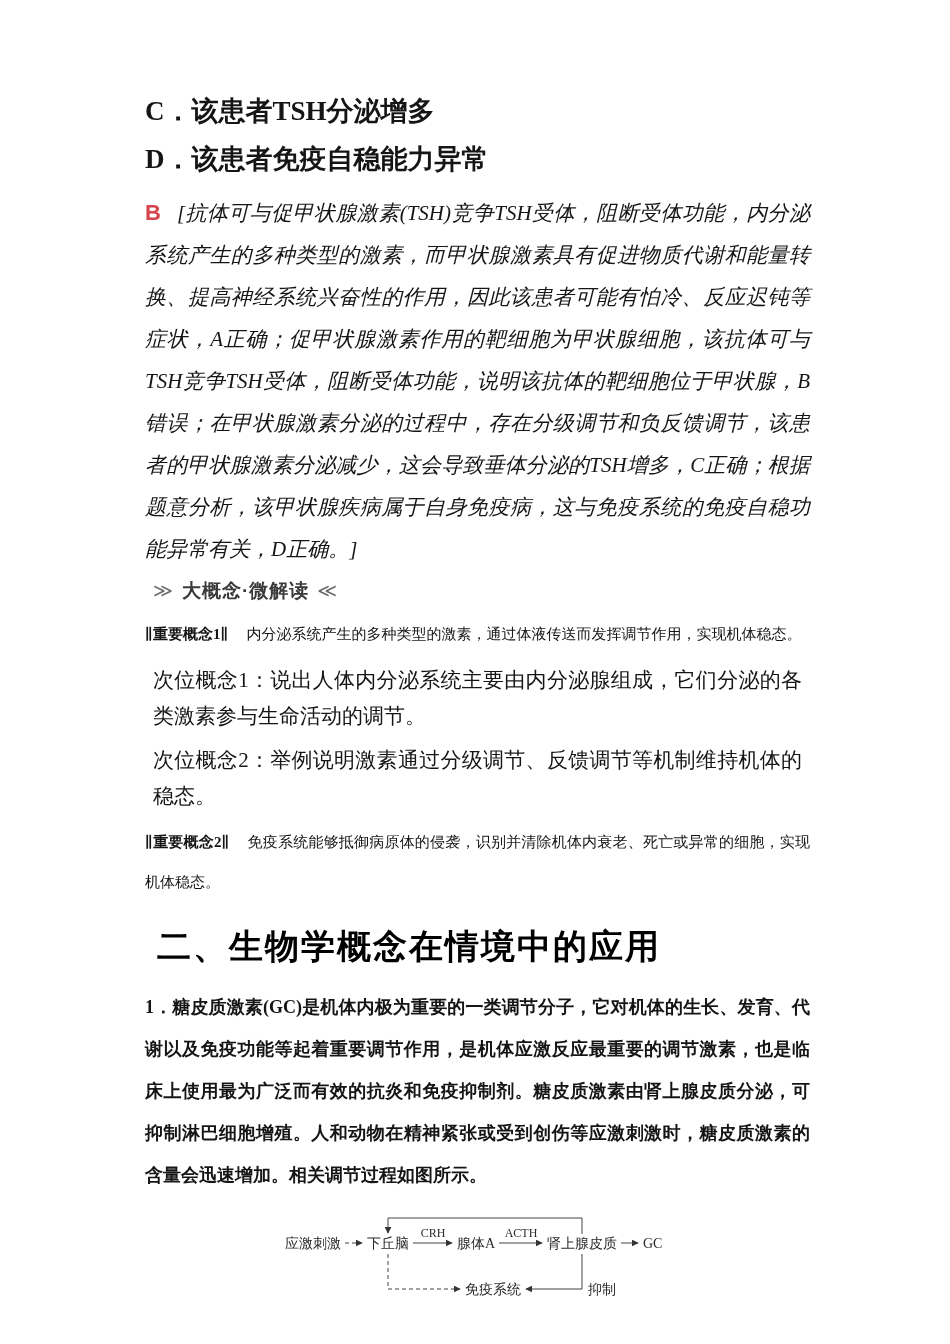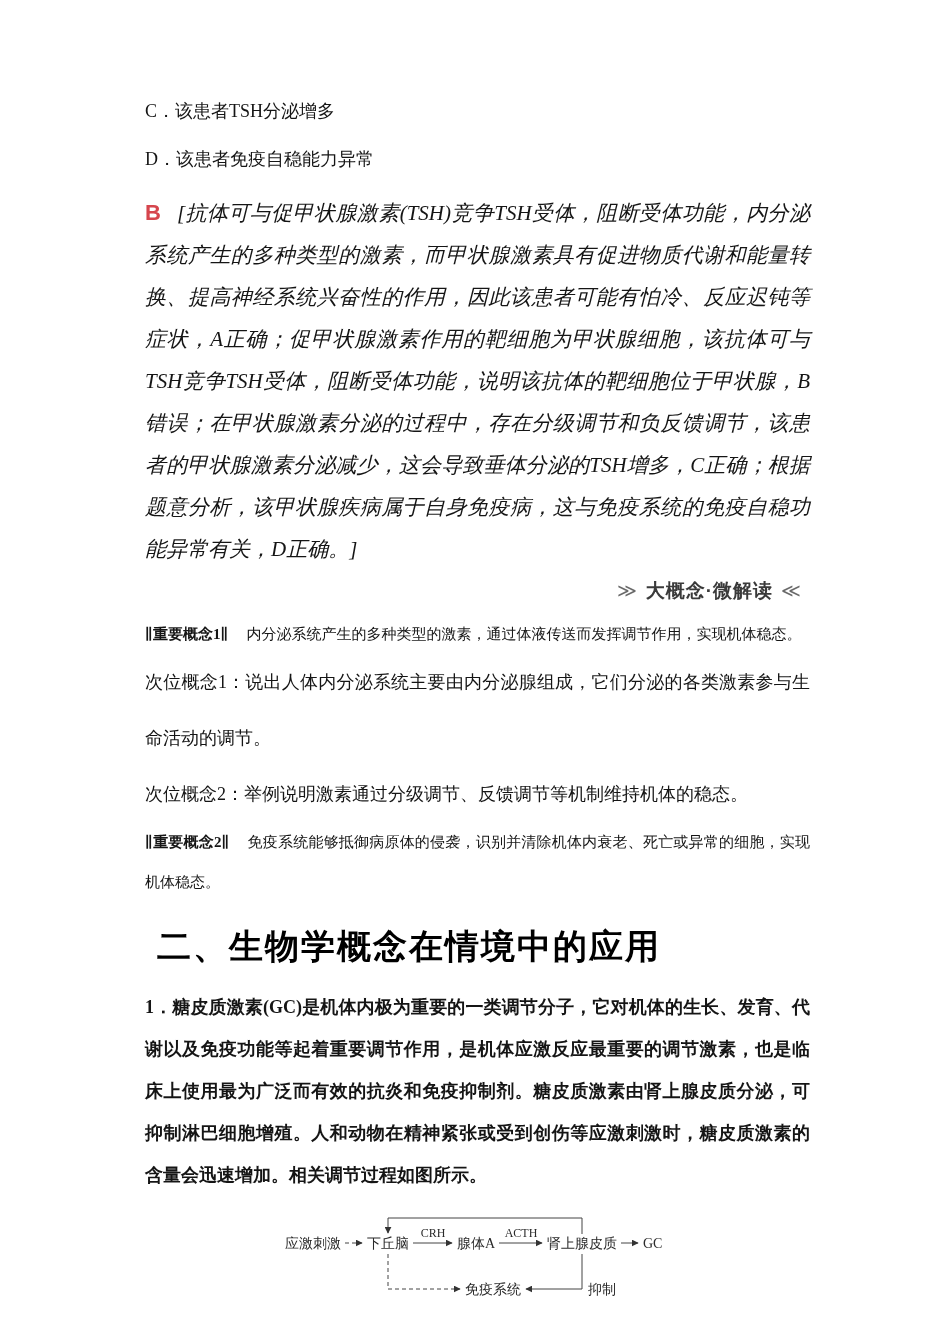--- a/index.html
+++ b/index.html
@@ -11,22 +11,22 @@
     width: 950px;
     height: 1344px;
     overflow: hidden;
     font-family: "Liberation Serif", "DejaVu Serif", serif;
     color: #151515;
   }
   .page {
     padding: 96px 140px 0 145px;
   }
   .option {
-    font-weight: normal;
-    font-size: 18px;
+    font-weight: bold;
+    font-size: 27px;
     line-height: 30px;
     margin: 0 0 18px 0;
   }
   .answer {
     font-size: 21px;
     line-height: 42px;
     text-align: justify;
     margin: 2px 0 6px 0;
   }
   .answer-letter {
@@ -34,21 +34,21 @@
     font-weight: bold;
     font-style: normal;
     font-family: "Liberation Sans", sans-serif;
     margin-right: 16px;
     font-size: 22px;
   }
   .answer-text {
     font-style: italic;
   }
   .section-header {
-    text-align: right;
+    text-align: left;
     font-family: "Liberation Sans", sans-serif;
     font-size: 19px;
     font-weight: bold;
     color: #3a3a3a;
     margin: 8px 0 10px 0;
     letter-spacing: 1px;
   }
   .section-header .chev {
     color: #6a6a6a;
     font-weight: normal;
@@ -58,24 +58,24 @@
     font-size: 15px;
     line-height: 40px;
     text-align: justify;
     margin: 0;
   }
   .concept-label {
     font-weight: bold;
     margin-right: 18px;
   }
   .subconcept {
-    font-size: 18px;
-    line-height: 56px;
+    font-size: 21px;
+    line-height: 36px;
     text-align: justify;
-    margin: 0;
+    margin: 8px;
   }
   .main-heading {
     font-family: "Liberation Sans", "DejaVu Sans", sans-serif;
     font-size: 34px;
     font-weight: 900;
     letter-spacing: 2px;
     color: #000;
     margin: 22px 0 16px 12px;
   }
   .question {

